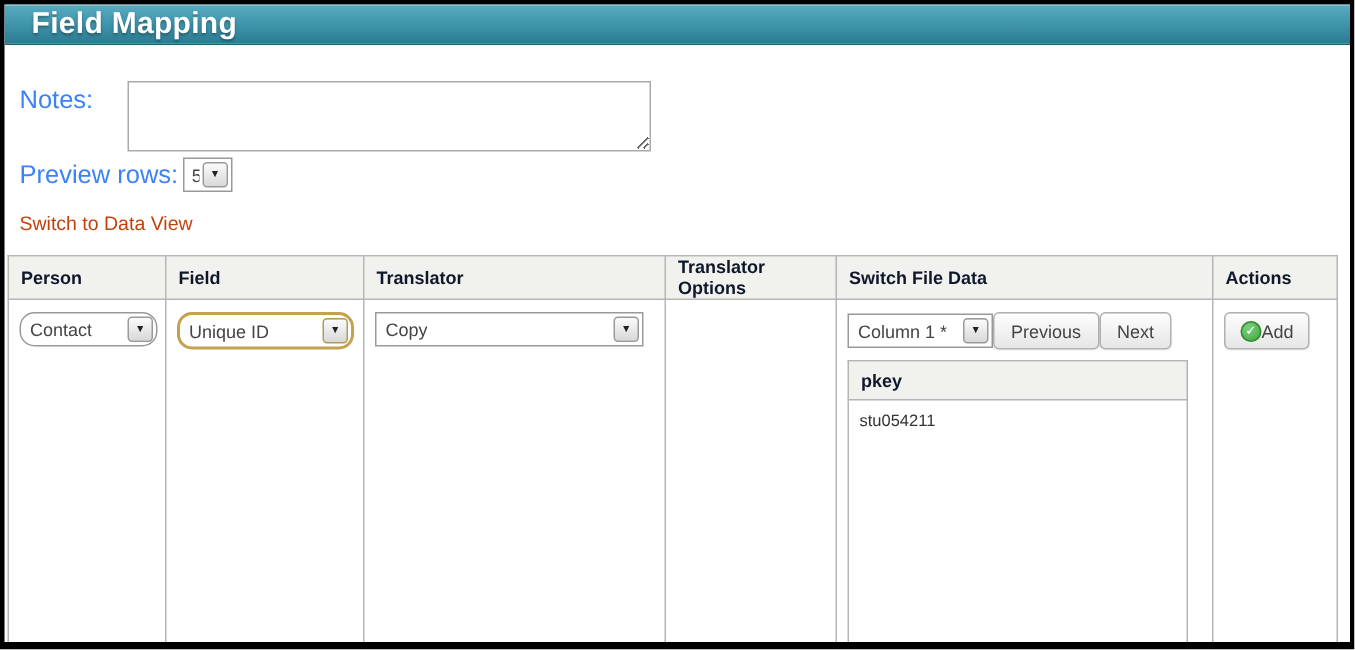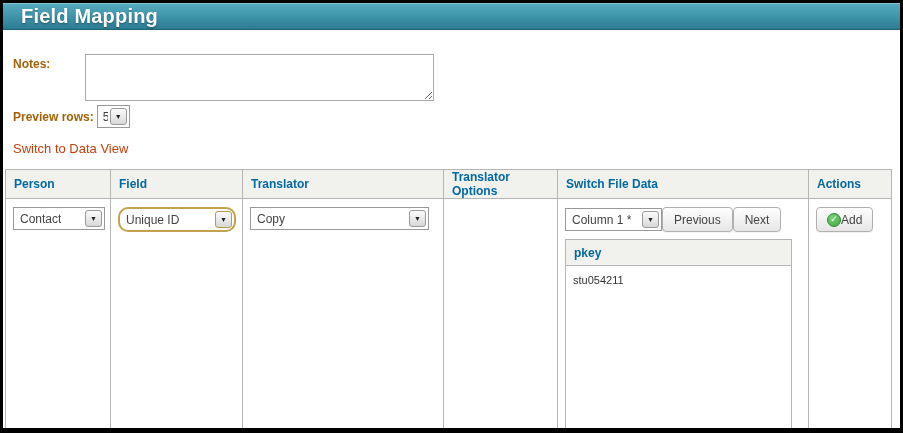--- a/index.html
+++ b/index.html
@@ -27,21 +27,21 @@
     font-size:20px; font-weight:bold; color:#fff;
     text-shadow:0 1px 2px rgba(0,0,0,.35);
     letter-spacing:.2px;
   }
 
   .content { padding:0 4px 0 2px; }
 
   
   .form-area { padding-left:8px; }
   .notes-row { margin-top:24px; display:flex; align-items:flex-start; }
-  .lbl { font-size:12px; color:#a16207;font-weight:bold; }
+  .lbl { font-size:17px; color:#3b82f6; }
   .notes-row .lbl { width:72px; padding-top:3px; }
   textarea.notes {
     width:349px; height:47px;
     border:1px solid #aaa; background:#fff;
     resize:both; font-family:"Liberation Sans",sans-serif; font-size:12px; color:#444;
   }
   .preview-row { margin-top:4px; display:flex; align-items:center; }
   .preview-row .lbl { margin-right:3px; }
   .link {
     display:inline-block; margin-top:13px;
@@ -59,21 +59,21 @@
   .sel-arrow {
     width:17px; height:17px; margin:0 2px 0 4px;
     border:1px solid #9a9a9a; border-radius:3px;
     background:linear-gradient(180deg,#fbfbfb,#d8d8d8);
     display:flex; align-items:center; justify-content:center;
     flex:0 0 auto;
   }
   .sel-arrow::after { content:"▼"; font-size:7px; color:#222; line-height:1; }
   .select.highlight { border:2px solid #c3a14d; height:25px; }
   .select.highlight .sel-arrow { border-color:#b79a4e; }
-  .sel-w92  { width:92px; }
+  .sel-w92  { width:92px;border-radius:10px; }
   .sel-w118 { width:118px;border-radius:10px; }
   .sel-w179 { width:179px; }
   .sel-w97  { width:97px; }
   .sel-w33  { width:33px; padding-left:5px; }
   .sel-w33 .sel-arrow { margin-left:2px; }
 
   
   .btn {
     display:inline-flex; align-items:center; justify-content:center;
     border:1px solid #b0b0b0; border-radius:4px;
@@ -93,21 +93,21 @@
   .add-icon::after { content:"✓"; color:#fff; font-size:9px; font-weight:bold; line-height:1; }
 
   
   table.map-table {
     border-collapse:collapse; table-layout:fixed;
     width:886px; margin-top:12px;
     font-size:12px;
   }
   table.map-table th, table.map-table td { border:1px solid #b5b5b5; }
   table.map-table th {
-    background:#f1f1ee; text-align:left; font-weight:bold; color:#0369a1;
+    background:#f1f1ee; text-align:left; font-weight:bold; color:#0f172a;
     height:26px; padding:0 0 0 8px; font-size:12px;
   }
   table.map-table td {
     background:#fff; vertical-align:top; height:179px; padding:8px 0 0 7px;
   }
   td.cell-actions { padding:9px 0 0 10px; }
 
   
   .import-controls { display:flex; align-items:center; gap:0; }
   .mini-table {

